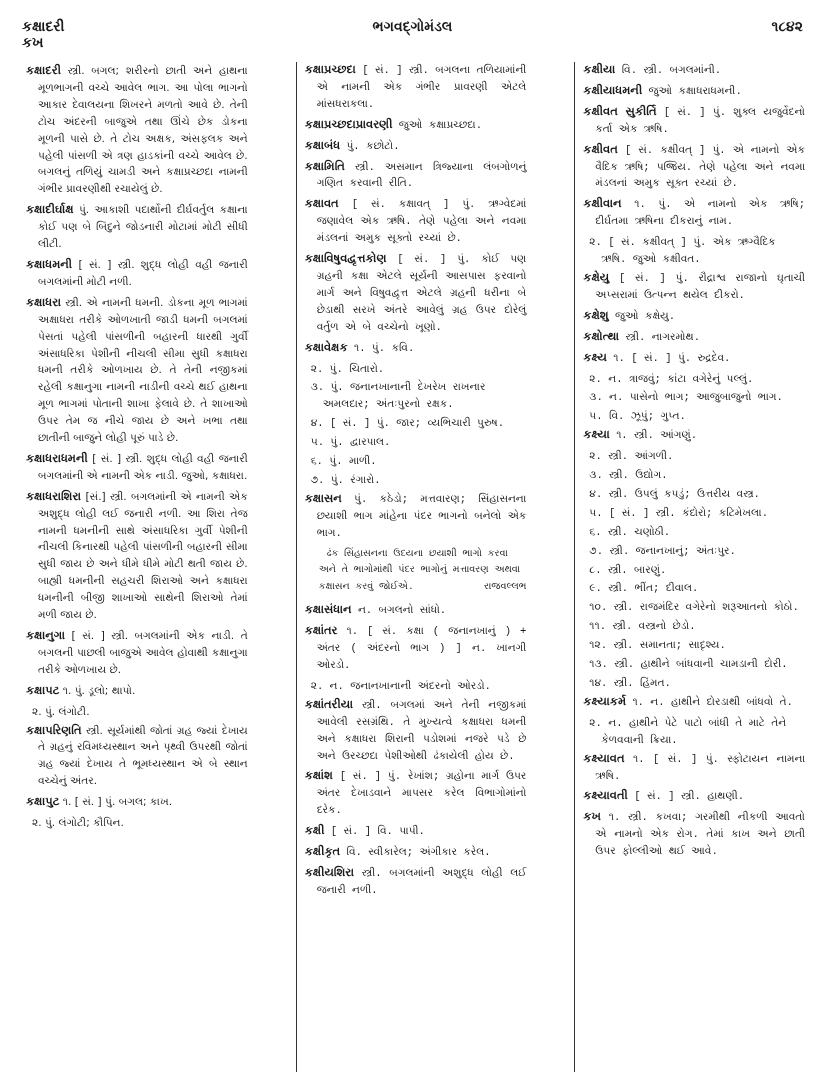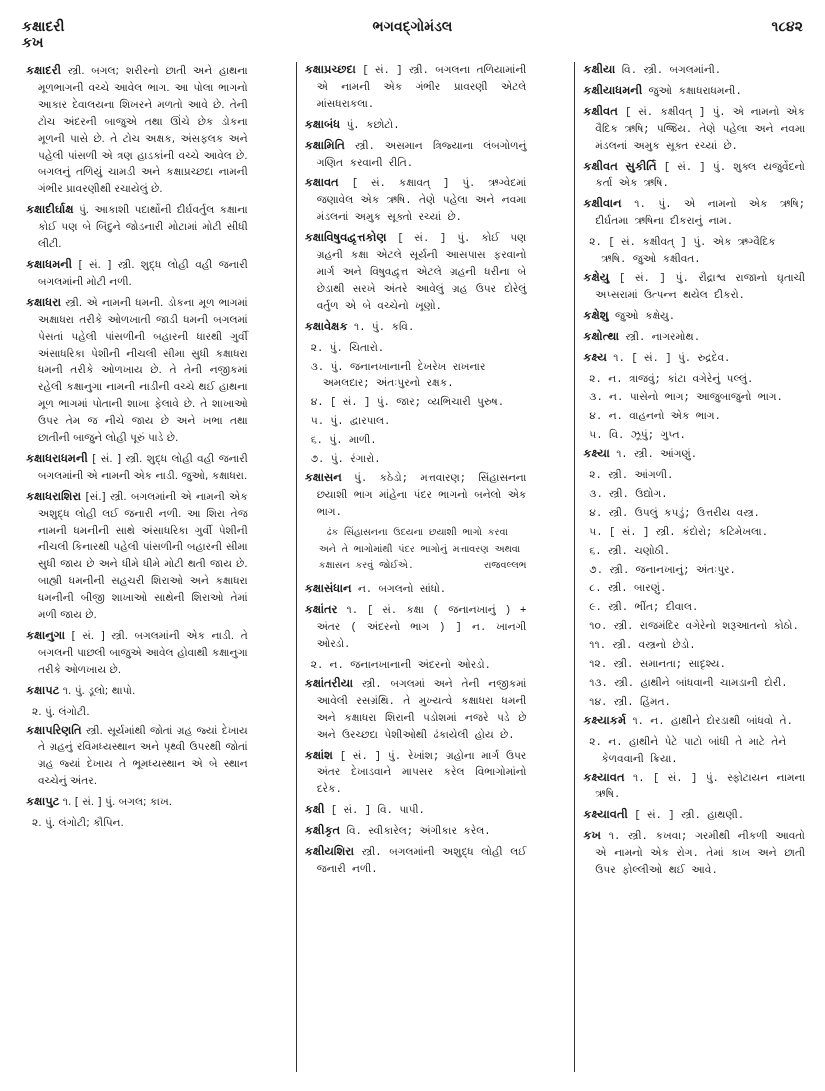--- a/index.html
+++ b/index.html
@@ -39,20 +39,21 @@
       <div class="entry"><span class="hw">કક્ષાધરાશિરા</span><span> [સં.] સ્ત્રી. બગલમાંની એ નામની એક અશુદ્ધ લોહી લઈ જનારી નળી. આ શિરા તેજ નામની ધમનીની સાથે અંસાધરિકા ગુર્વી પેશીની નીચલી કિનારથી પહેલી પાંસળીની બહારની સીમા સુધી જાય છે અને ધીમે ધીમે મોટી થતી જાય છે. બાહ્યી ધમનીની સહચરી શિરાઓ અને કક્ષાધરા ધમનીની બીજી શાખાઓ સાથેની શિરાઓ તેમાં મળી જાય છે.</span></div>
       <div class="entry"><span class="hw">કક્ષાનુગા</span><span> [ સં. ] સ્ત્રી. બગલમાંની એક નાડી. તે બગલની પાછલી બાજુએ આવેલ હોવાથી કક્ષાનુગા તરીકે ઓળખાય છે.</span></div>
       <div class="entry"><span class="hw">કક્ષાપટ</span><span> ૧. પું. ડૂલો; થાપો.</span></div>
       <div class="sub">૨. પું. લંગોટી.</div>
       <div class="entry"><span class="hw">કક્ષાપરિણતિ</span><span> સ્ત્રી. સૂર્યમાંથી જોતાં ગ્રહ જ્યાં દેખાય તે ગ્રહનું રવિમધ્યસ્થાન અને પૃથ્વી ઉપરથી જોતાં ગ્રહ જ્યાં દેખાય તે ભૂમધ્યસ્થાન એ બે સ્થાન વચ્ચેનું અંતર.</span></div>
       <div class="entry"><span class="hw">કક્ષાપુટ</span><span> ૧. [ સં. ] પું. બગલ; કાખ.</span></div>
       <div class="sub">૨. પું. લંગોટી; કૌપિન.</div>
     </div>
   <div class="col">
       <div class="entry"><span class="hw">કક્ષાપ્રચ્છદા</span><span> [ સં. ] સ્ત્રી. બગલના તળિયામાંની એ નામની એક ગંભીર પ્રાવરણી એટલે માંસધરાકલા.</span></div>
+      <div class="entry"><span class="hw">કક્ષાપ્રચ્છદાપ્રાવરણી</span><span> જુઓ કક્ષાપ્રચ્છદા.</span></div>
       <div class="entry"><span class="hw">કક્ષાબંધ</span><span> પું. કછોટો.</span></div>
       <div class="entry"><span class="hw">કક્ષામિતિ</span><span> સ્ત્રી. અસમાન ત્રિજ્યાના લંબગોળનું ગણિત કરવાની રીતિ.</span></div>
       <div class="entry"><span class="hw">કક્ષાવત</span><span> [ સં. કક્ષાવત્ ] પું. ઋગ્વેદમાં જણાવેલ એક ઋષિ. તેણે પહેલા અને નવમા મંડલનાં અમુક સૂક્તો રચ્યાં છે.</span></div>
       <div class="entry"><span class="hw">કક્ષાવિષુવદ્વૃત્તકોણ</span><span> [ સં. ] પું. કોઈ પણ ગ્રહની કક્ષા એટલે સૂર્યની આસપાસ ફરવાનો માર્ગ અને વિષુવદ્વૃત્ત એટલે ગ્રહની ધરીના બે છેડાથી સરખે અંતરે આવેલું ગ્રહ ઉપર દોરેલું વર્તુળ એ બે વચ્ચેનો ખૂણો.</span></div>
       <div class="entry"><span class="hw">કક્ષાવેક્ષક</span><span> ૧. પું. કવિ.</span></div>
       <div class="sub">૨. પું. ચિતારો.</div>
       <div class="sub">૩. પું. જનાનખાનાની દેખરેખ રાખનાર અમલદાર; અંતઃપુરનો રક્ષક.</div>
       <div class="sub">૪. [ સં. ] પું. જાર; વ્યભિચારી પુરુષ.</div>
       <div class="sub">૫. પું. દ્વારપાલ.</div>
       <div class="sub">૬. પું. માળી.</div>
@@ -64,31 +65,30 @@
       <div class="sub">૨. ન. જનાનખાનાની અંદરનો ઓરડો.</div>
       <div class="entry"><span class="hw">કક્ષાંતરીયા</span><span> સ્ત્રી. બગલમાં અને તેની નજીકમાં આવેલી રસગ્રંથિ. તે મુખ્યત્વે કક્ષાધરા ધમની અને કક્ષાધરા શિરાની પડોશમાં નજરે પડે છે અને ઉરચ્છદા પેશીઓથી ઢંકાયેલી હોય છે.</span></div>
       <div class="entry"><span class="hw">કક્ષાંશ</span><span> [ સં. ] પું. રેખાંશ; ગ્રહોના માર્ગ ઉપર અંતર દેખાડવાને માપસર કરેલ વિભાગોમાંનો દરેક.</span></div>
       <div class="entry"><span class="hw">કક્ષી</span><span> [ સં. ] વિ. પાપી.</span></div>
       <div class="entry"><span class="hw">કક્ષીકૃત</span><span> વિ. સ્વીકારેલ; અંગીકાર કરેલ.</span></div>
       <div class="entry"><span class="hw">કક્ષીયશિરા</span><span> સ્ત્રી. બગલમાંની અશુદ્ધ લોહી લઈ જનારી નળી.</span></div>
     </div>
   <div class="col">
       <div class="entry"><span class="hw">કક્ષીયા</span><span> વિ. સ્ત્રી. બગલમાંની.</span></div>
       <div class="entry"><span class="hw">કક્ષીયાધમની</span><span> જુઓ કક્ષાધરાધમની.</span></div>
+      <div class="entry"><span class="hw">કક્ષીવત સુકીર્તિ</span><span> [ સં. ] પું. શુક્લ યજુર્વેદનો કર્તા એક ઋષિ.</span></div>
       <div class="entry"><span class="hw">કક્ષીવત</span><span> [ સં. કક્ષીવત્ ] પું. એ નામનો એક વૈદિક ઋષિ; પજ્રિય. તેણે પહેલા અને નવમા મંડલનાં અમુક સૂક્ત રચ્યાં છે.</span></div>
-      <div class="entry"><span class="hw">કક્ષીવત સુકીર્તિ</span><span> [ સં. ] પું. શુક્લ યજુર્વેદનો કર્તા એક ઋષિ.</span></div>
       <div class="entry"><span class="hw">કક્ષીવાન</span><span> ૧. પું. એ નામનો એક ઋષિ; દીર્ઘતમા ઋષિના દીકરાનું નામ.</span></div>
       <div class="sub">૨. [ સં. કક્ષીવત્ ] પું. એક ઋગ્વૈદિક ઋષિ. જુઓ કક્ષીવત.</div>
       <div class="entry"><span class="hw">કક્ષેયુ</span><span> [ સં. ] પું. રૌદ્રાશ્વ રાજાનો ઘૃતાચી અપ્સરામાં ઉત્પન્ન થયેલ દીકરો.</span></div>
       <div class="entry"><span class="hw">કક્ષેશુ</span><span> જુઓ કક્ષેયુ.</span></div>
       <div class="entry"><span class="hw">કક્ષોત્થા</span><span> સ્ત્રી. નાગરમોથ.</span></div>
       <div class="entry"><span class="hw">કક્ષ્ય</span><span> ૧. [ સં. ] પું. રુદ્રદેવ.</span></div>
       <div class="sub">૨. ન. ત્રાજવું; કાંટા વગેરેનું પલ્લું.</div>
       <div class="sub">૩. ન. પાસેનો ભાગ; આજુબાજુનો ભાગ.</div>
-      <div class="sub">૪. ન. વાહનનો એક ભાગ.</div>
       <div class="sub">૫. વિ. ઝૂપું; ગુપ્ત.</div>
       <div class="entry"><span class="hw">કક્ષ્યા</span><span> ૧. સ્ત્રી. આંગણું.</span></div>
       <div class="sub">૨. સ્ત્રી. આંગળી.</div>
       <div class="sub">૩. સ્ત્રી. ઉદ્યોગ.</div>
       <div class="sub">૪. સ્ત્રી. ઉપલું કપડું; ઉત્તરીય વસ્ત્ર.</div>
       <div class="sub">૫. [ સં. ] સ્ત્રી. કંદોરો; કટિમેખલા.</div>
       <div class="sub">૬. સ્ત્રી. ચણોઠી.</div>
       <div class="sub">૭. સ્ત્રી. જનાનખાનું; અંતઃપુર.</div>
       <div class="sub">૮. સ્ત્રી. બારણું.</div>
       <div class="sub">૯. સ્ત્રી. ભીંત; દીવાલ.</div>

